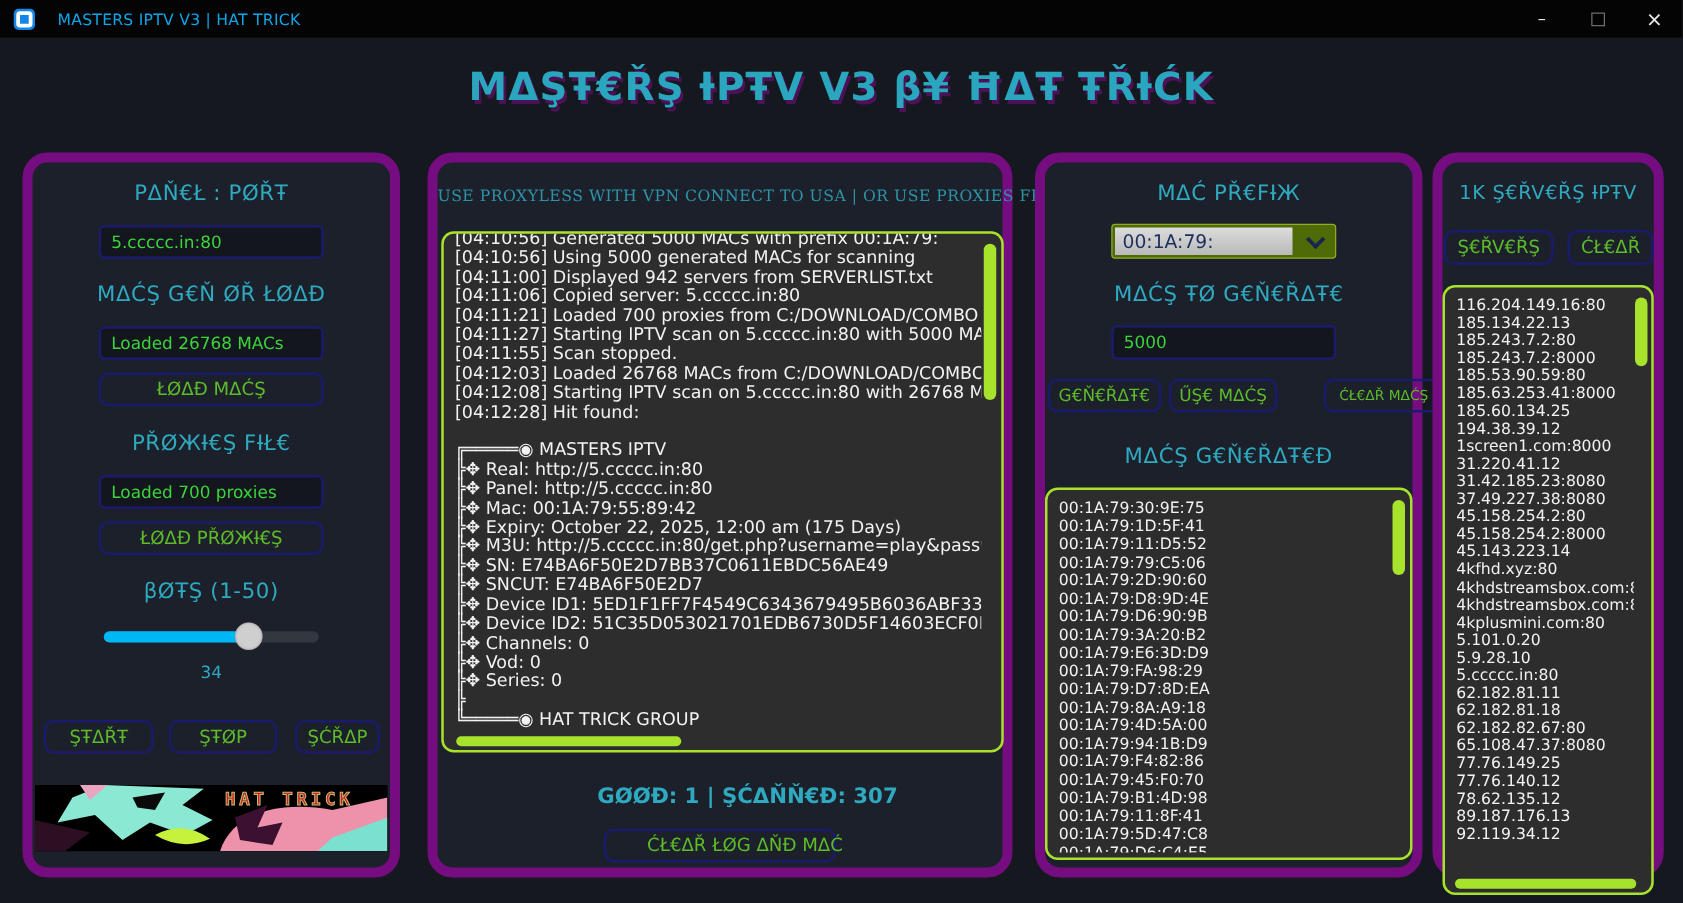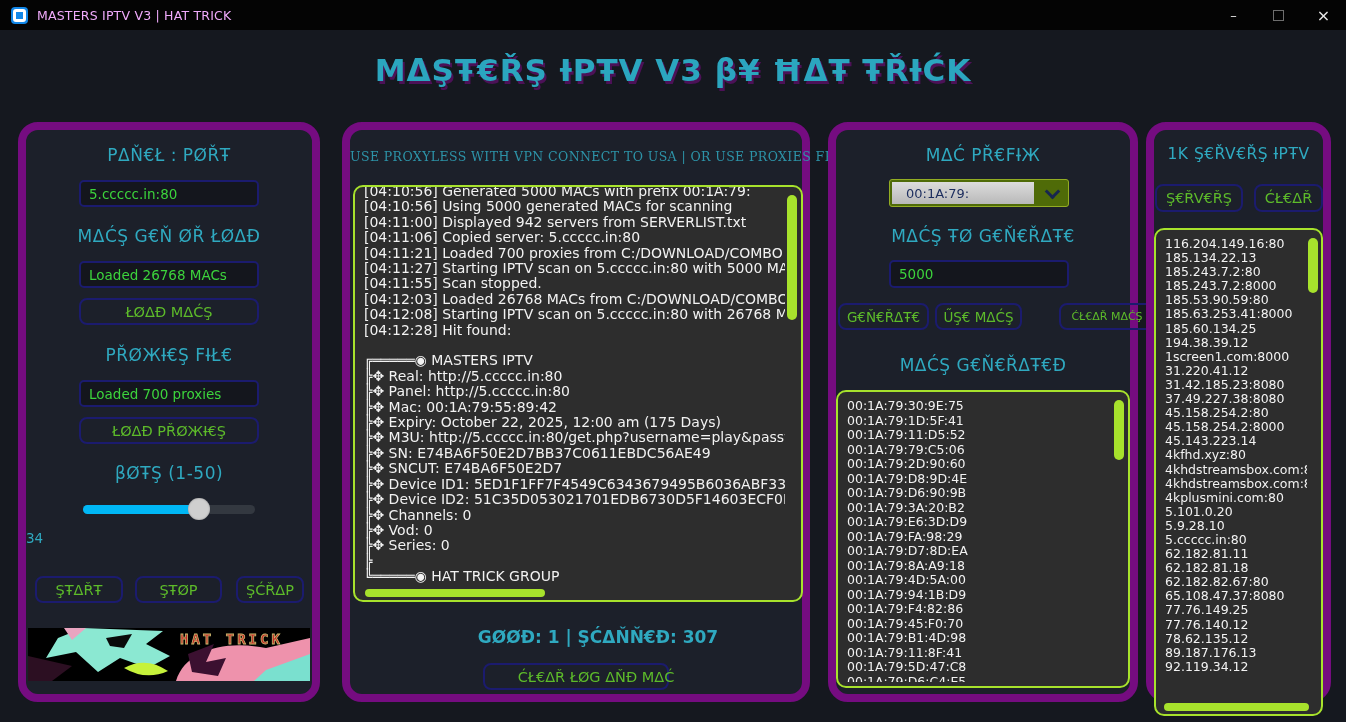--- a/index.html
+++ b/index.html
@@ -6,21 +6,21 @@
   body{
     width:1346px;height:722px;position:relative;overflow:hidden;
     background:#15181f;
     font-family:"DejaVu Sans", sans-serif;
     -webkit-font-smoothing:antialiased;
   }
   
   .titlebar{position:absolute;left:0;top:0;width:1346px;height:30px;background:#040404;display:flex;align-items:center;}
   .app-icon{width:17px;height:17px;border-radius:4px;background:#1287e8;margin-left:11px;display:flex;align-items:center;justify-content:center;}
   .app-icon .ring{width:7px;height:7px;border:3px solid #fff;border-radius:3px;background:#1287e8;}
-  .titlebar-text{color:#f0abfc;font-size:12.5px;margin-left:9px;letter-spacing:.2px;}
+  .titlebar-text{color:#0ea5e9;font-size:12.5px;margin-left:18px;letter-spacing:.2px;}
   .win-controls{position:absolute;right:0;top:0;height:30px;display:flex;}
   .win-btn{width:45px;height:30px;display:flex;align-items:center;justify-content:center;color:#e8e8e8;font-size:13px;}
   .maxi-box{width:9px;height:9px;border:1px solid #6d6d6d;}
   
   .main-title{position:absolute;left:0;top:52px;width:1346px;text-align:center;
     color:#2ba6bf;font-size:31px;font-weight:bold;letter-spacing:1px;
     text-shadow:2px 3px 0 #4c1157;}
   
   .panel{position:absolute;background:#1c202a;border:8px solid #750c80;border-radius:20px;}
   #panel-left  {left:18px; top:122px;width:286px;height:564px;}
@@ -32,40 +32,40 @@
   .tbx{position:absolute;background:#14161d;border:2px solid #1b1b6e;border-radius:5px;
     color:#3cd43c;font-size:13.5px;display:flex;align-items:center;padding:0 8px;box-sizing:border-box;height:27px;}
   .btn{position:absolute;background:transparent;border:2px solid #1b1b6e;border-radius:8px;
     color:#5dbb2a;font-size:14.5px;display:flex;align-items:center;justify-content:center;
     box-sizing:border-box;height:27px;cursor:pointer;white-space:nowrap;}
   
   .slider{position:absolute;height:22px;}
   .slider .track{position:absolute;left:0;top:7px;width:100%;height:9px;border-radius:5px;background:#333840;}
   .slider .fill{position:absolute;left:0;top:7px;height:9px;border-radius:5px;background:#00b7f5;}
   .slider .thumb{position:absolute;top:0;width:22px;height:22px;border-radius:50%;background:#cfcfcf;box-shadow:inset 0 0 2px #888;}
-  .slider-value{position:absolute;width:100%;color:#2fa9c0;font-size:13.5px;}
+  .slider-value{position:absolute;width:100%;text-align:center;color:#2fa9c0;font-size:13.5px;}
   
   .greenbox{position:absolute;background:#2d2d2d;border:2px solid #a7e22c;border-radius:10px;
     box-sizing:border-box;overflow:hidden;color:#f2f2f2;}
   .log-content{position:absolute;left:9px;top:3px;right:16px;bottom:12px;overflow:hidden;}
   .log-line{white-space:pre;font-size:14px;line-height:15.4px;min-height:15.4px;}
   .mac-content{position:absolute;left:9px;top:7px;right:16px;bottom:4px;overflow:hidden;}
   .mac-line{white-space:pre;font-size:12.5px;line-height:14.5px;}
   .srv-content{position:absolute;left:9px;top:7px;right:14px;bottom:12px;overflow:hidden;}
   .srv-line{white-space:pre;font-size:12.5px;line-height:14.1px;}
   .vthumb{position:absolute;width:10px;background:#a7e22c;border-radius:5px;}
   .hthumb{position:absolute;height:8px;background:#a7e22c;border-radius:4px;}
   
   .scan-header{position:absolute;top:19px;width:100%;text-align:center;color:#2d93a8;
     font-family:"DejaVu Serif", serif;font-size:12.5px;letter-spacing:.4px;white-space:nowrap;}
   .scan-stats{position:absolute;top:497px;width:100%;text-align:center;color:#2fa9c0;font-size:17px;font-weight:bold;padding-left:22px;}
   
   .combo{position:absolute;background:#4f6b08;border:1px solid #93ad23;border-radius:3px;box-sizing:border-box;display:flex;}
   .combo .field{margin:2px;flex:1;background:linear-gradient(#dcdcdc,#b9b9b9);display:flex;align-items:center;
-    color:#1c2d5e;font-size:13px;padding-left:14px;}
+    color:#1c2d5e;font-size:15px;padding-left:6px;}
   .combo .dd{width:32px;display:flex;align-items:center;justify-content:center;}
   .chev{width:8px;height:8px;border-right:3px solid #17264f;border-bottom:3px solid #17264f;transform:rotate(45deg);margin-top:-4px;}
   
   .banner{position:absolute;left:2px;top:498px;width:282px;height:53px;background:#000;overflow:hidden;}
 </style>
 </head>
 <body>
 
 <div class="titlebar">
   <div class="app-icon">

